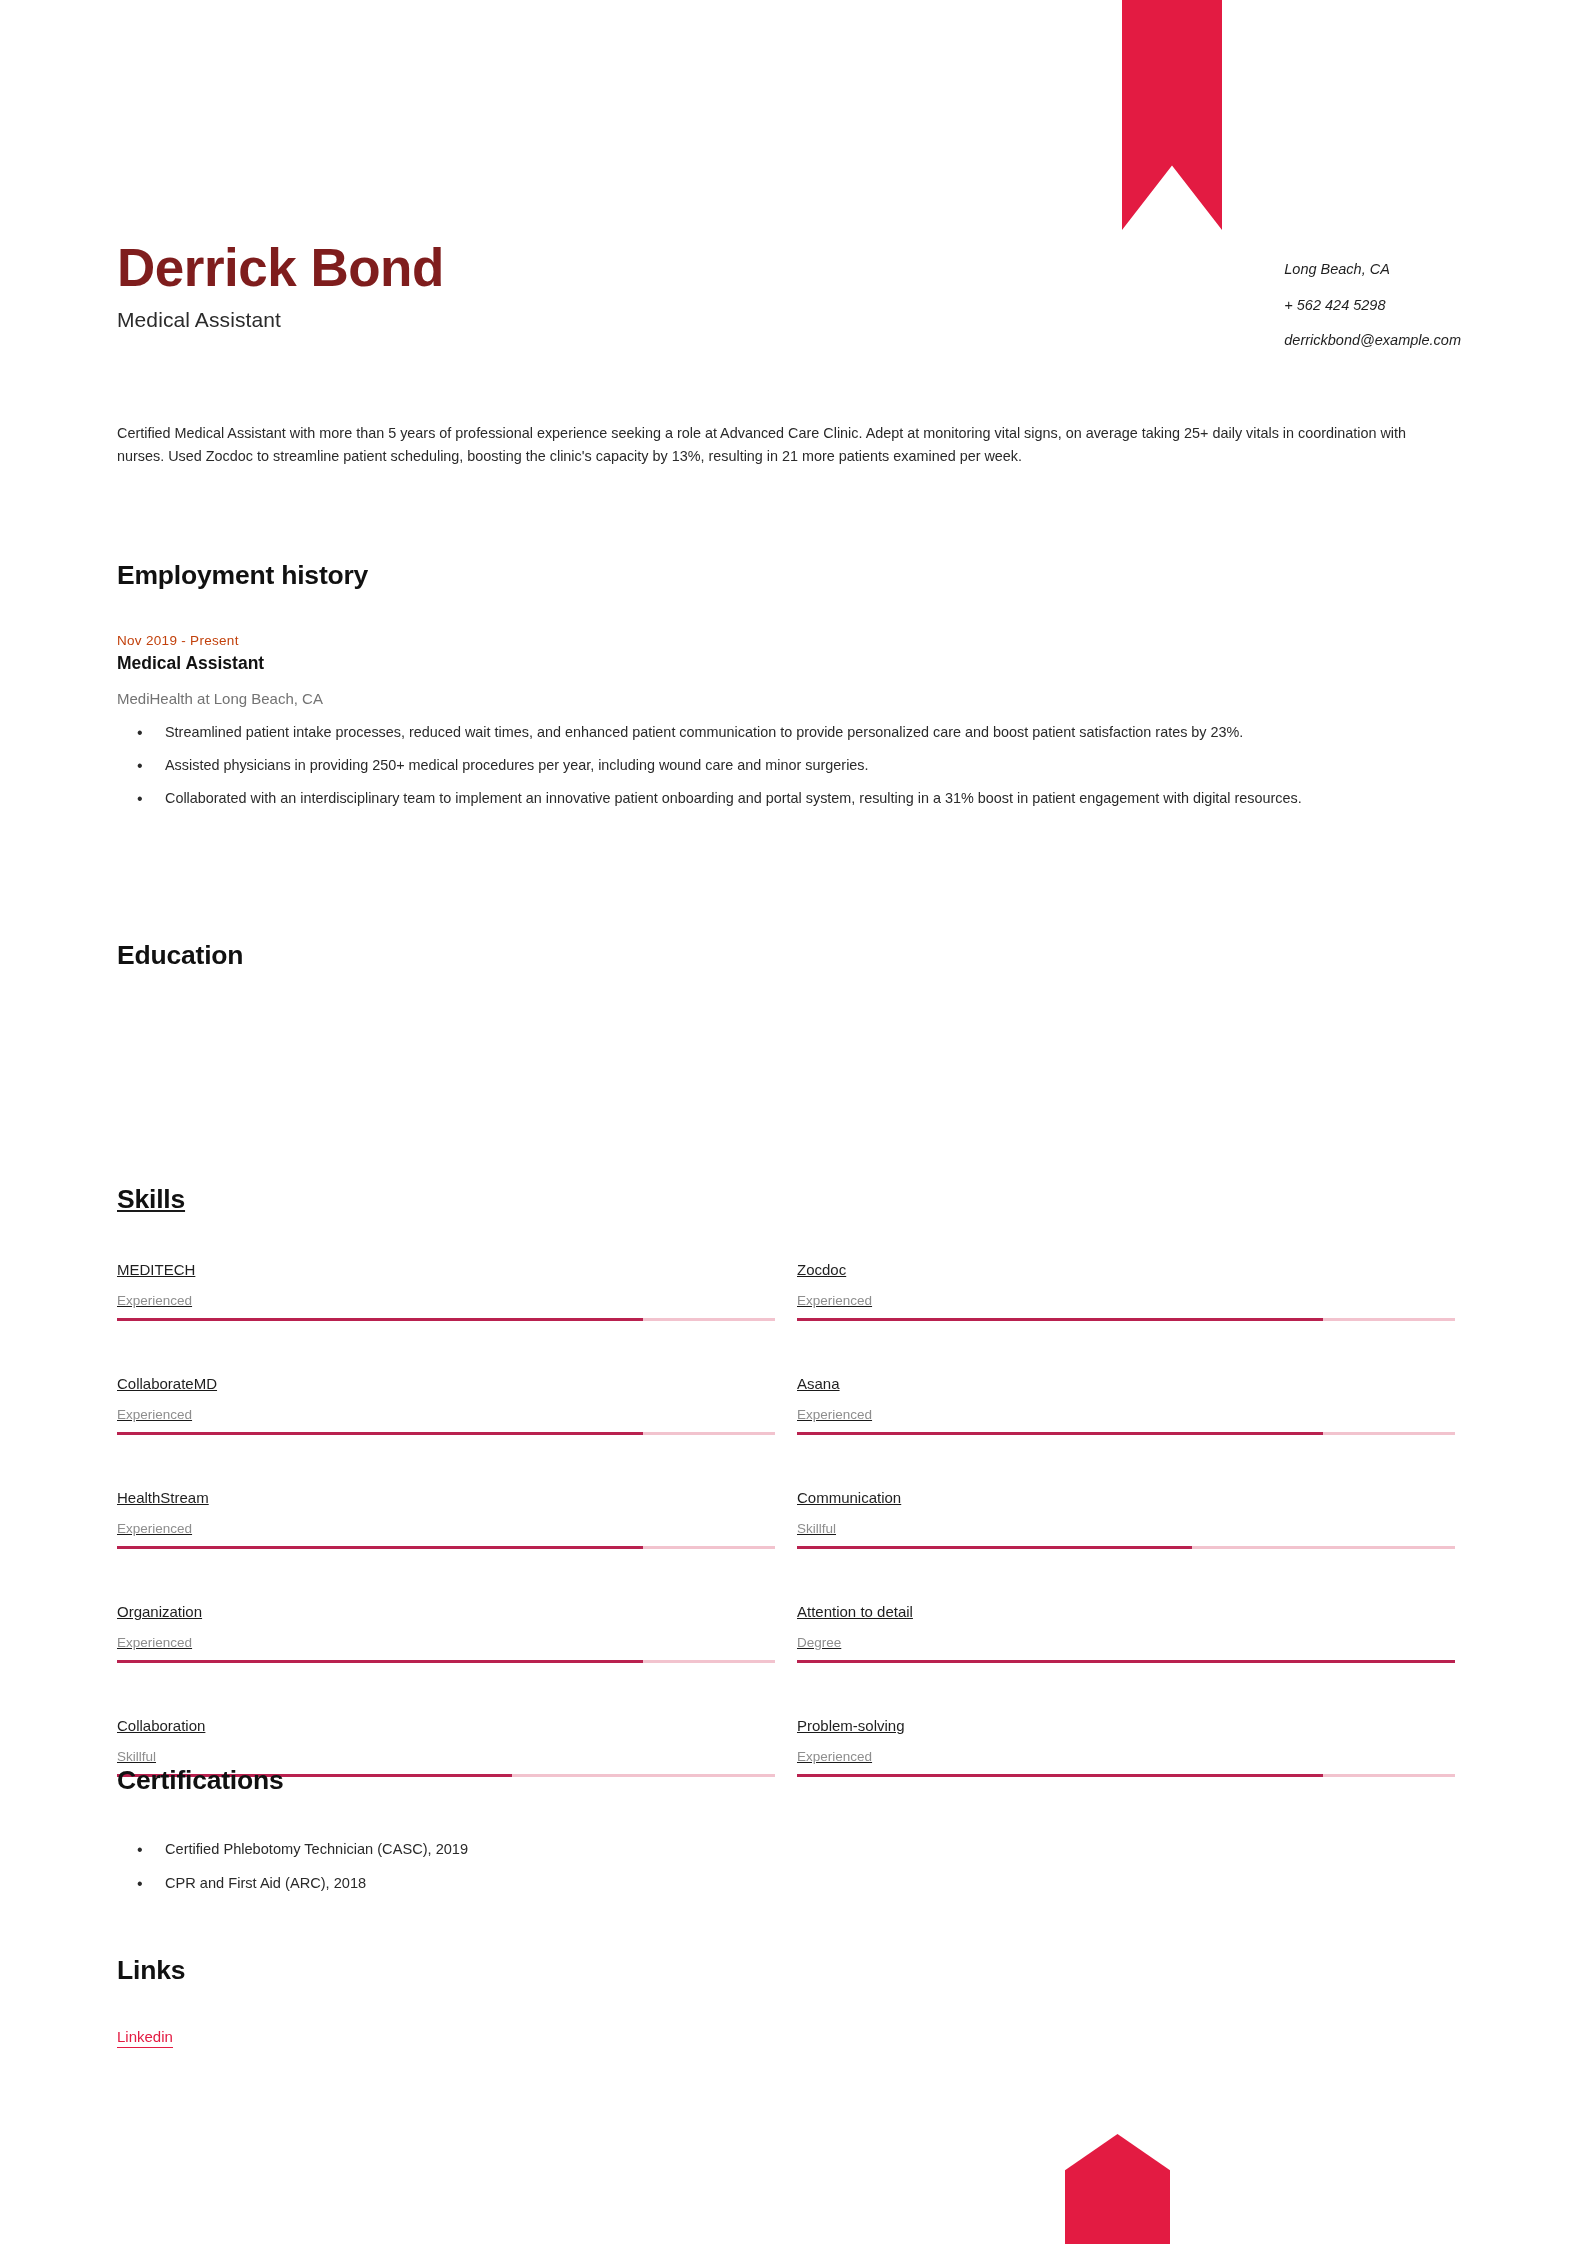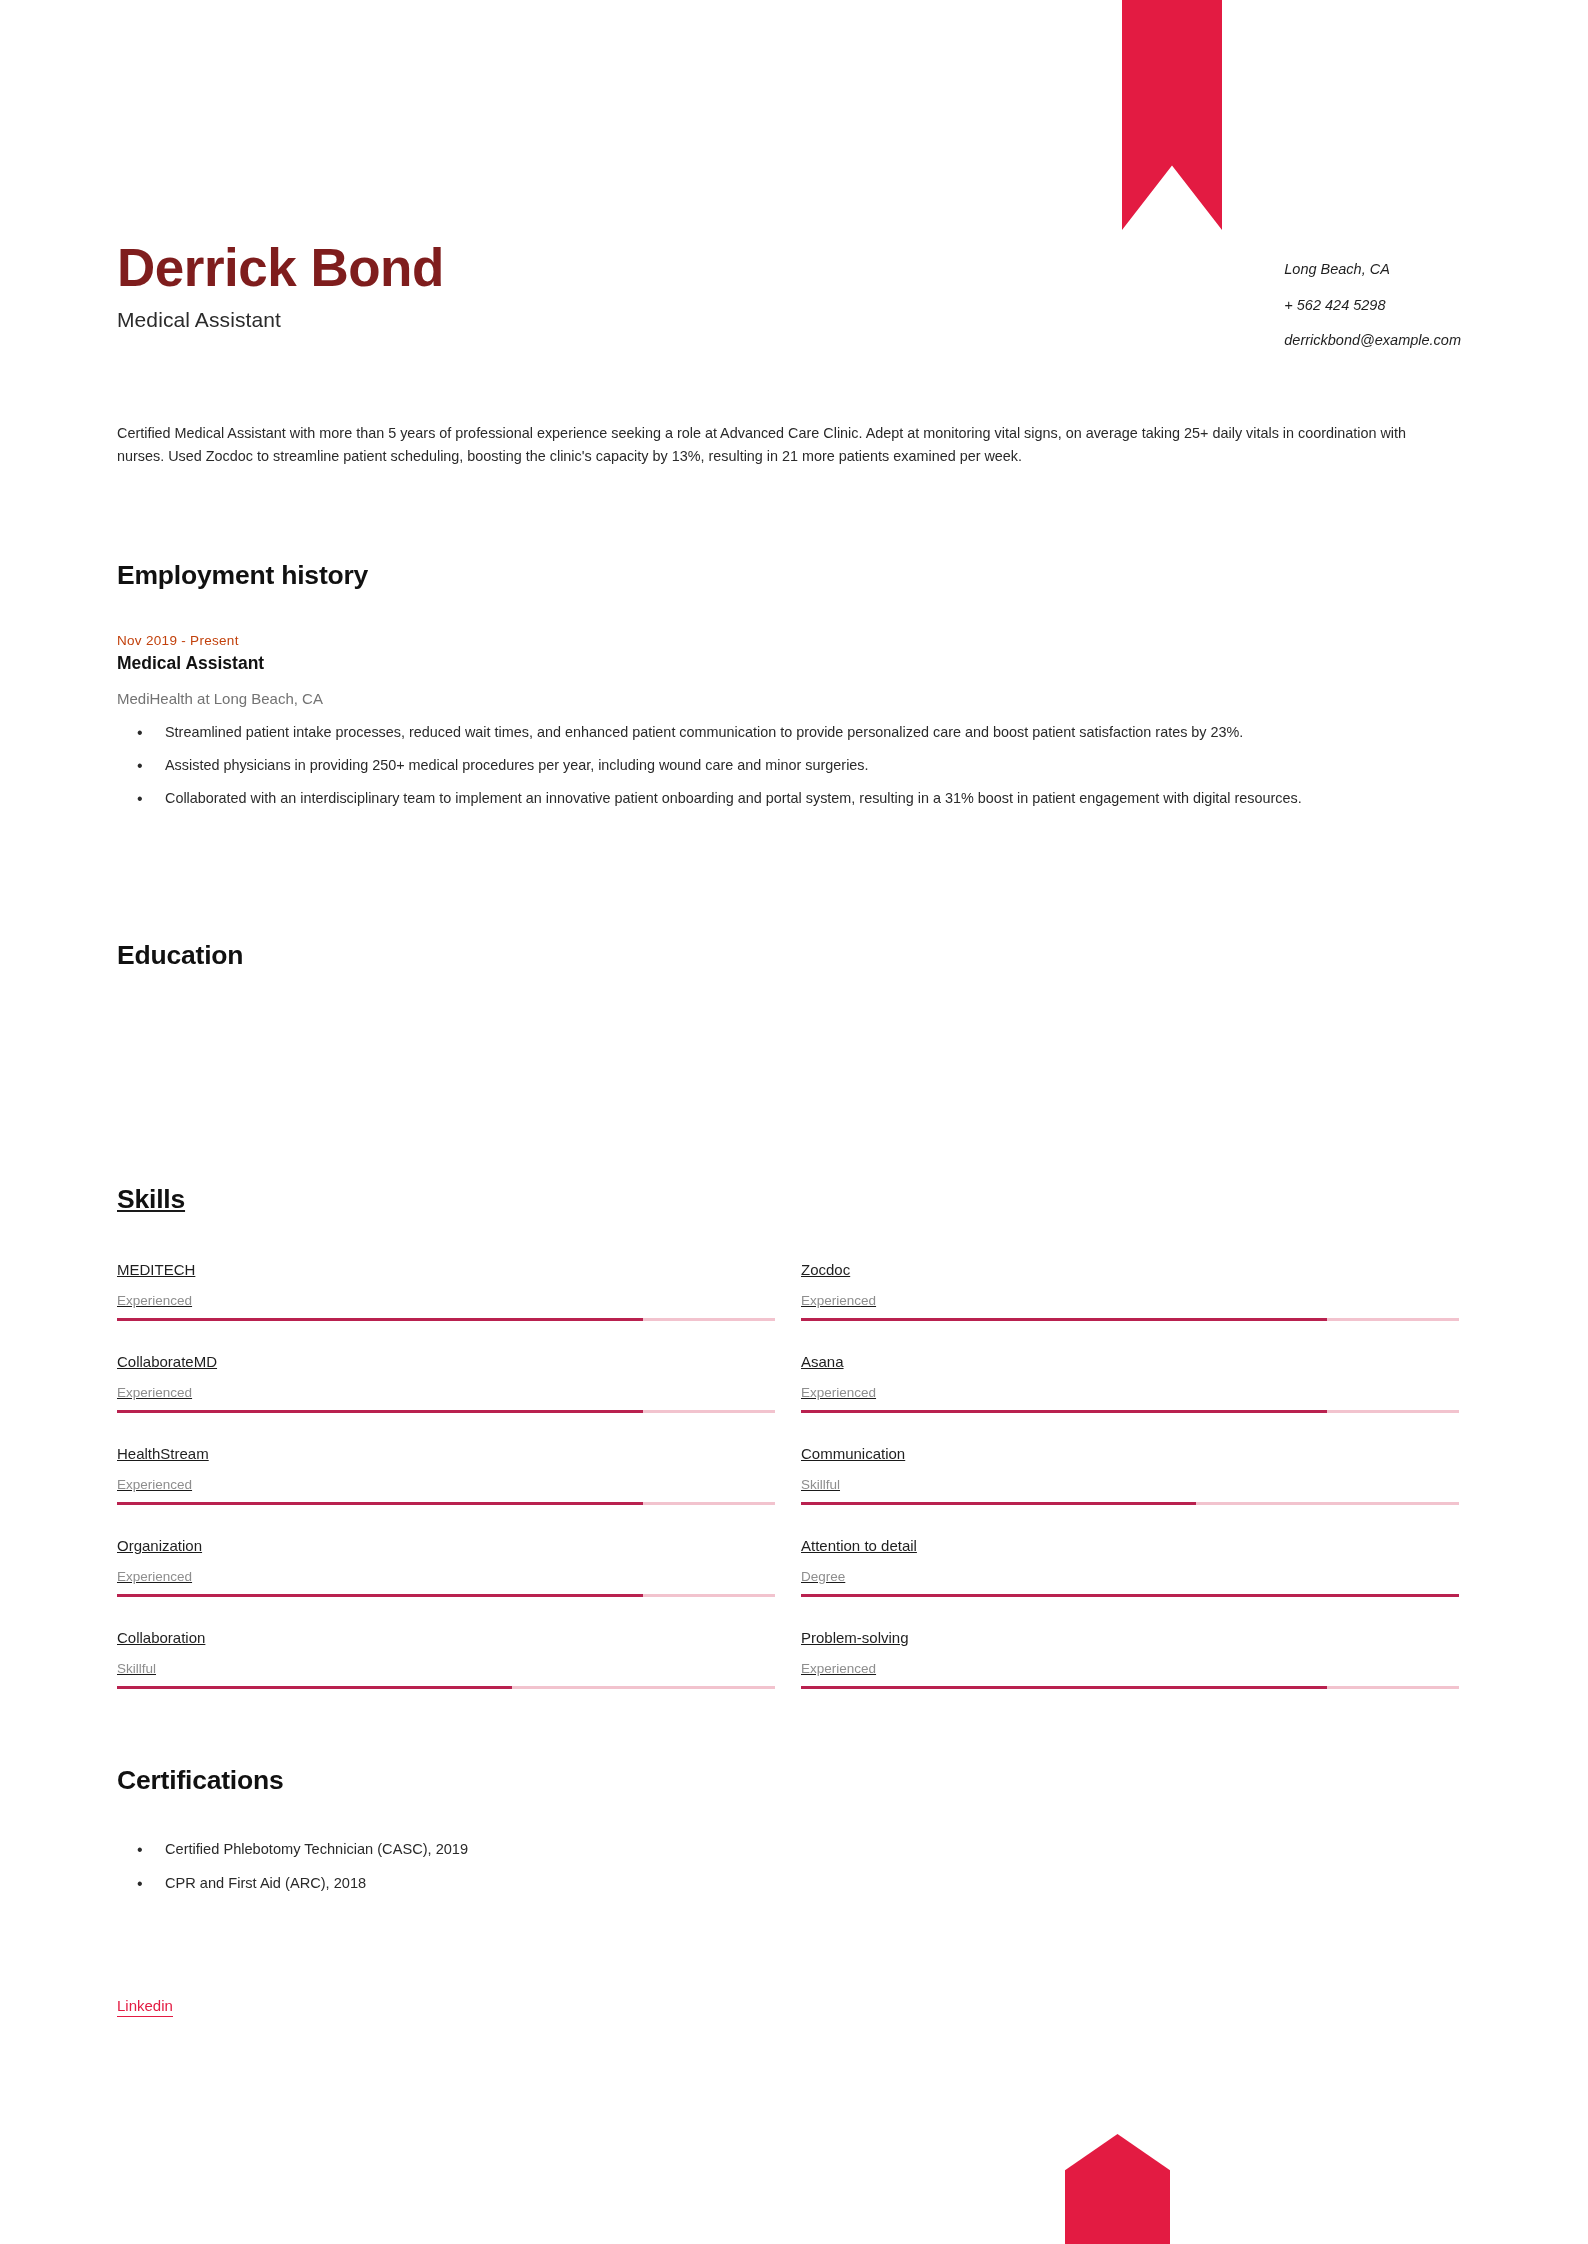--- a/index.html
+++ b/index.html
@@ -150,20 +150,21 @@
   .block-certs ul.bullets li { margin-bottom: 11px; font-size: 14.6px; }
   .block-links      { position: absolute; left: 117px; top: 1955px; width: 1320px; }
 
   
   .skills-grid {
     margin-top: 46px;
     display: grid;
     grid-template-columns: 658px 658px;
     column-gap: 26px;
     row-gap: 0;
+    gap: 22px;
   }
   .skill {
     padding-bottom: 32px;
   }
   .skill-name {
     font-size: 15px;
     color: #1f1f1f;
     margin-bottom: 15px;
   }
   .skill-level {
@@ -315,18 +316,19 @@
 
   <div class="block-certs">
     <div class="section-title">Certifications</div>
     <ul class="bullets">
       <li>Certified Phlebotomy Technician (CASC), 2019</li>
       <li>CPR and First Aid (ARC), 2018</li>
     </ul>
   </div>
 
   <div class="block-links">
+    <div class="section-title">Links</div>
     <div class="link-list">
       <a class="link-item" href="#">Linkedin</a>
     </div>
   </div>
 
 </div>
 
 </body></html>

